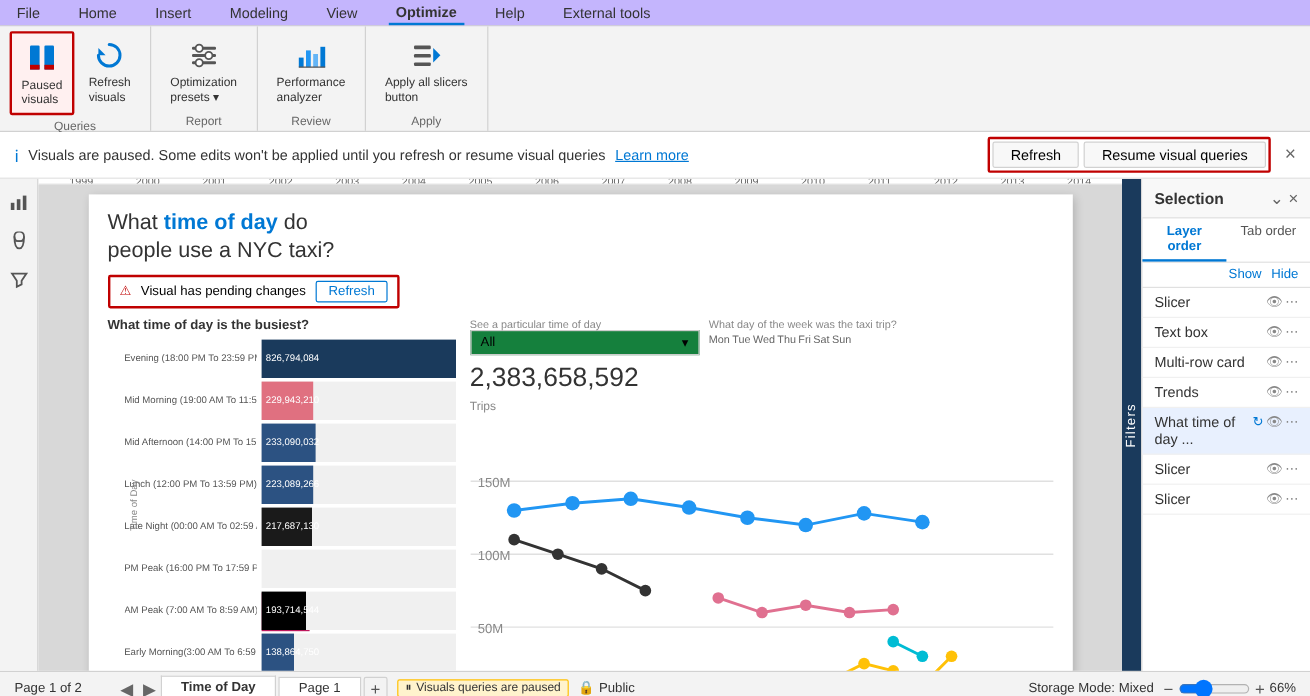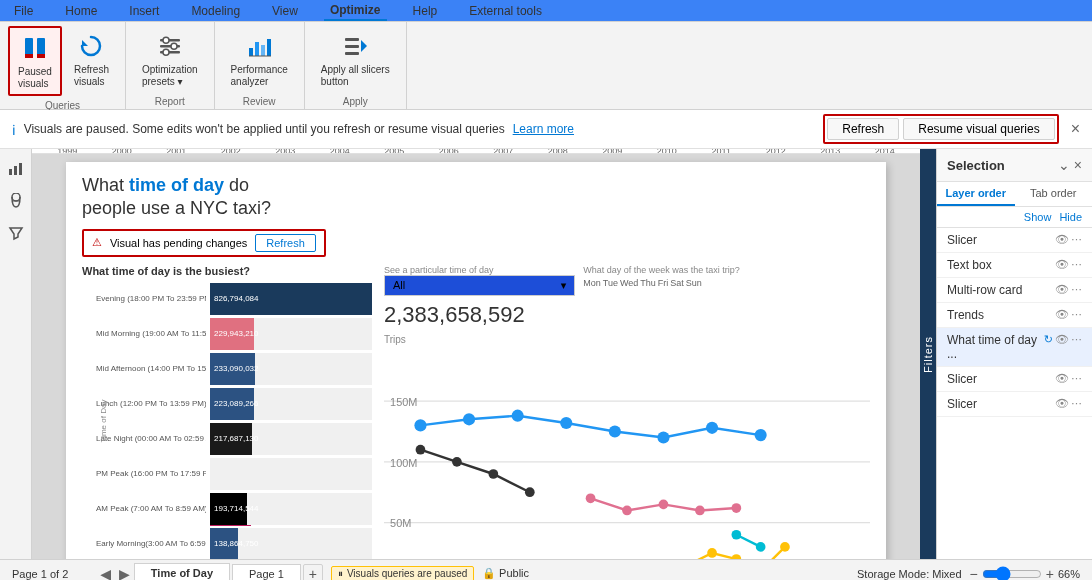--- a/index.html
+++ b/index.html
@@ -1,21 +1,21 @@
 <!DOCTYPE html>
 <html><head>
   <meta charset="utf-8">
   <style>
     * { box-sizing: border-box; margin: 0; padding: 0; }
     body { font-family: 'Segoe UI', sans-serif; font-size: 12px; background: #f3f3f3; overflow: hidden; width: 1092px; height: 580px; }
 
     
     .menu-bar {
       display: flex; align-items: center;
-      background: #3b82f6; border-bottom: 1px solid #d1d1d1;
+      background: #c4b5fd; border-bottom: 1px solid #d1d1d1;
       height: 22px; padding: 0 8px; gap: 20px;
     }
     .menu-item { font-size: 12px; color: #333; cursor: pointer; padding: 2px 6px; }
     .menu-item.active { font-weight: 600; border-bottom: 2px solid #0078d4; }
 
     
     .ribbon {
       background: #f3f3f3; border-bottom: 1px solid #d1d1d1;
       height: 88px; display: flex; align-items: stretch;
     }
@@ -129,21 +129,21 @@
       width: 16px; background: #1a3a5c; display: flex; align-items: center; justify-content: center;
       cursor: pointer;
     }
     .filters-label {
       color: #fff; font-size: 11px; writing-mode: vertical-rl; transform: rotate(180deg);
       letter-spacing: 1px;
     }
 
     
     .selection-panel {
-      width: 156px; background: #fff; border-left: 1px solid #d1d1d1;
+      width: 141px; background: #fff; border-left: 1px solid #d1d1d1;
       display: flex; flex-direction: column;
     }
     .panel-header {
       display: flex; align-items: center; justify-content: space-between;
       padding: 8px 10px; border-bottom: 1px solid #e0e0e0; background: #f8f8f8;
     }
     .panel-title { font-size: 13px; font-weight: 600; color: #333; }
     .panel-header-icons { display: flex; gap: 4px; }
     .panel-icon-btn { background: none; border: none; cursor: pointer; font-size: 14px; color: #666; }
 
@@ -444,21 +444,21 @@
                   </div>
               </div>
               <div class="x-axis-label">Trips</div>
             </div>
 
             <div style="flex:1; display:flex; flex-direction:column; gap:6px;">
 
               <div style="display:flex; gap:8px; align-items:flex-start;">
                 <div style="flex:1;">
                   <div style="font-size:9px; color:#888;">See a particular time of day</div>
-                  <div style="border:1px solid #ccc; background:#1d4ed8; padding:3px 8px; font-size:11px; display:flex; justify-content:space-between; align-items:center; cursor:pointer;">
+                  <div style="border:1px solid #ccc; background:#15803d; padding:3px 8px; font-size:11px; display:flex; justify-content:space-between; align-items:center; cursor:pointer;">
                     <span>All</span>
                     <span>▾</span>
                   </div>
                 </div>
                 <div style="flex:1.5;">
                   <div style="font-size:9px; color:#888; margin-bottom:3px;">What day of the week was the taxi trip?</div>
                   <div style="display:flex; gap:2px;">
                     <span style="font-size:9px; color:#666;">Mon</span>
                     <span style="font-size:9px; color:#666;">Tue</span>
                     <span style="font-size:9px; color:#666;">Wed</span>

